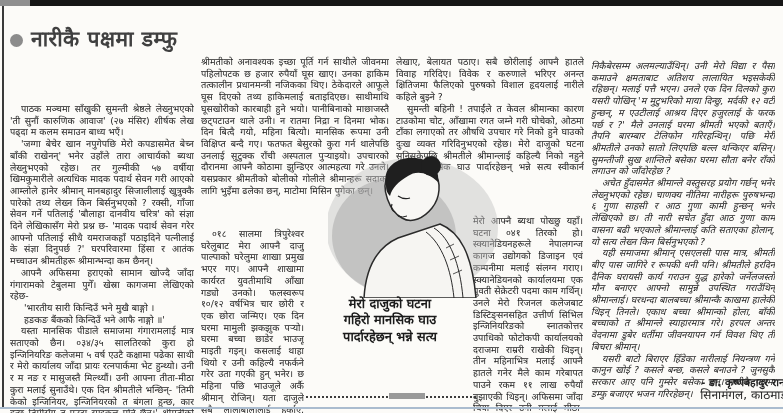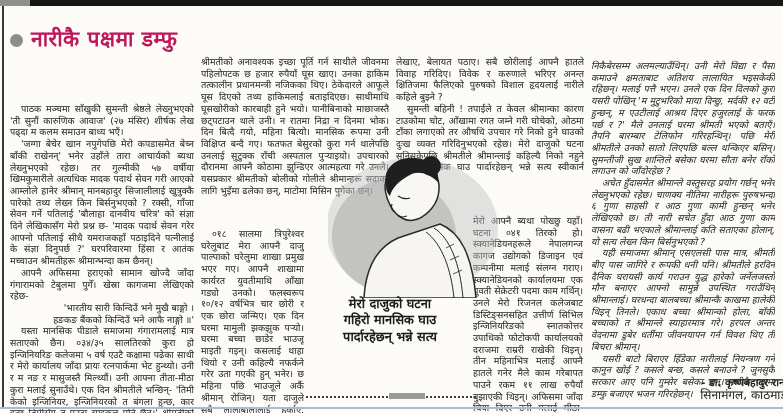--- a/index.html
+++ b/index.html
@@ -6,34 +6,34 @@
   .page{position:relative;width:783px;height:413px;background:#fcfbf8;overflow:hidden;
         font-family:"DejaVu Sans",sans-serif;color:#242424;}
   .topbar{position:absolute;left:0;top:0;width:783px;height:6px;background:#161616;}
   .topbar-soft{position:absolute;left:0;top:0;width:30px;height:6px;background:#8f8f8f;}
   .leftedge{position:absolute;left:2px;top:6px;width:2px;height:401px;background:#3a3a3a;}
   .bottomrule{position:absolute;left:0;top:407px;width:783px;height:2px;background:#aabccf;}
 
   .headline{position:absolute;left:10px;top:24px;width:186px;white-space:nowrap;}
   .bullet{display:inline-block;width:13px;height:13px;border-radius:50%;
           background:#8c8c8c;margin-right:8px;vertical-align:-1px;}
-  .title{font-size:21px;font-weight:bold;color:#be185d;letter-spacing:.5px;}
+  .title{font-size:21px;font-weight:bold;color:#404040;letter-spacing:.5px;}
 
   .col{position:absolute;font-size:9.3px;line-height:11.7px;text-align:justify;margin-top:46px;}
   .col p{margin:0;}
   .ind{text-indent:11px;}
   .col1{left:10px;top:57px;width:184px;height:350px;overflow:hidden;}
   .col2{left:201px;top:10px;width:188px;height:397px;}
   .col3{left:396px;top:10px;width:188px;height:397px;}
   .col4{left:591px;top:14px;width:184px;height:364px;overflow:hidden;font-style:italic;}
   .flow-full2{height:172px;overflow:hidden;}
   .flow-narrow2{width:103px;height:223px;overflow:hidden;}
   .flow-full3{height:159px;overflow:hidden;}
   .flow-narrow3{margin-left:77px;width:110px;height:236px;overflow:hidden;}
-  .verse{padding-left:14px;text-align:right;}
+  .verse{padding-left:14px;text-align:left;}
 
   .illus{position:absolute;left:328px;top:152px;width:184px;height:146px;}
   .pullquote{position:absolute;left:300px;top:296px;width:180px;text-align:center;
              font-weight:bold;font-size:12.8px;line-height:16.4px;color:#1b1b1b;}
   .pullquote div{white-space:nowrap;text-align:center;}
   .dotline{position:absolute;left:306px;top:396px;width:170px;height:0;
            border-bottom:2px dotted #3c3c3c;}
   .dotbar{position:absolute;left:389px;top:393px;width:36px;height:6px;background:#9a9a9a;}
 
   .byline{position:absolute;left:620px;top:376px;width:184px;text-align:right;}

